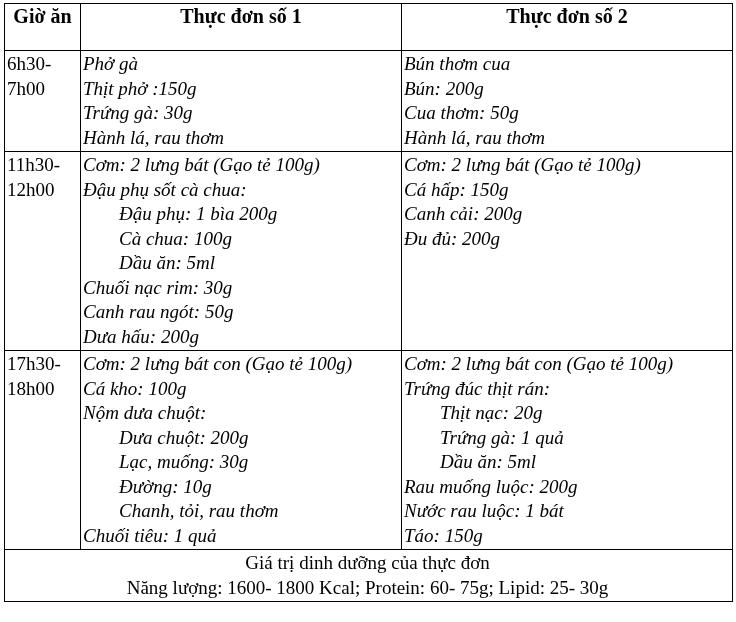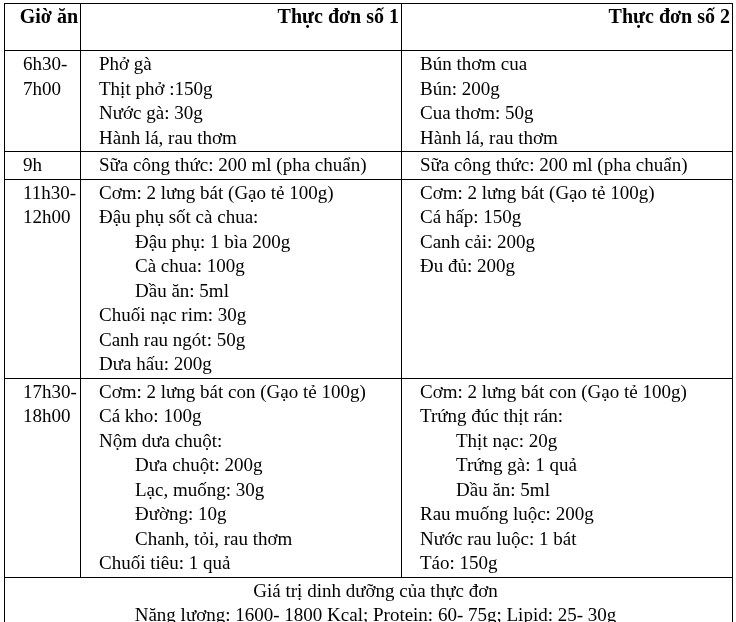--- a/index.html
+++ b/index.html
@@ -19,41 +19,41 @@
   }
   table.menu-table {
     border-collapse: collapse;
     width: 728px;
     table-layout: fixed;
   }
   table.menu-table th,
   table.menu-table td {
     border: 1.5px solid #000000;
     vertical-align: top;
-    padding: 1px 4px 1px 18px;
+    padding: 1px 4px 1px 2px;
     font-size: 19px;
     line-height: 24.5px;
     overflow: hidden;
   }
   col.c-time  { width: 76px; }
   col.c-menu1 { width: 321px; }
   col.c-menu2 { width: 331px; }
   table.menu-table th {
     font-weight: bold;
-    text-align: right;
+    text-align: center;
     font-size: 20px;
     line-height: 21px;
     padding: 2px 2px;
     height: 42px;
   }
   td.time-cell {
     text-align: left;
     word-break: normal;
   }
-  .line { white-space: nowrap; }
+  .line { white-space: nowrap; font-style: italic; }
   .line.indent { padding-left: 36px; }
   td.footer-cell {
     text-align: center;
     padding: 0 4px;
   }
   td.footer-cell .footer-line {
     line-height: 24.5px;
     text-align: center;
   }
 </style>
@@ -74,37 +74,28 @@
         <th>Thực đơn số 2</th>
       </tr>
     </thead>
     <tbody>
 
     <tr>
           <td class="time-cell">6h30-7h00</td>
           <td class="menu-cell">
             <div class="line">Phở gà</div>
             <div class="line">Thịt phở :150g</div>
-            <div class="line">Nước gà: 30g</div>
+            <div class="line">Trứng gà: 30g</div>
             <div class="line">Hành lá, rau thơm</div>
           </td>
           <td class="menu-cell">
             <div class="line">Bún thơm cua</div>
             <div class="line">Bún: 200g</div>
             <div class="line">Cua thơm: 50g</div>
             <div class="line">Hành lá, rau thơm</div>
-          </td>
-        </tr>
-        <tr>
-          <td class="time-cell">9h</td>
-          <td class="menu-cell">
-            <div class="line">Sữa công thức: 200 ml (pha chuẩn)</div>
-          </td>
-          <td class="menu-cell">
-            <div class="line">Sữa công thức: 200 ml (pha chuẩn)</div>
           </td>
         </tr>
         <tr>
           <td class="time-cell">11h30-12h00</td>
           <td class="menu-cell">
             <div class="line">Cơm: 2 lưng bát (Gạo tẻ 100g)</div>
             <div class="line">Đậu phụ sốt cà chua:</div>
             <div class="line indent">Đậu phụ: 1 bìa 200g</div>
             <div class="line indent">Cà chua: 100g</div>
             <div class="line indent">Dầu ăn: 5ml</div>

